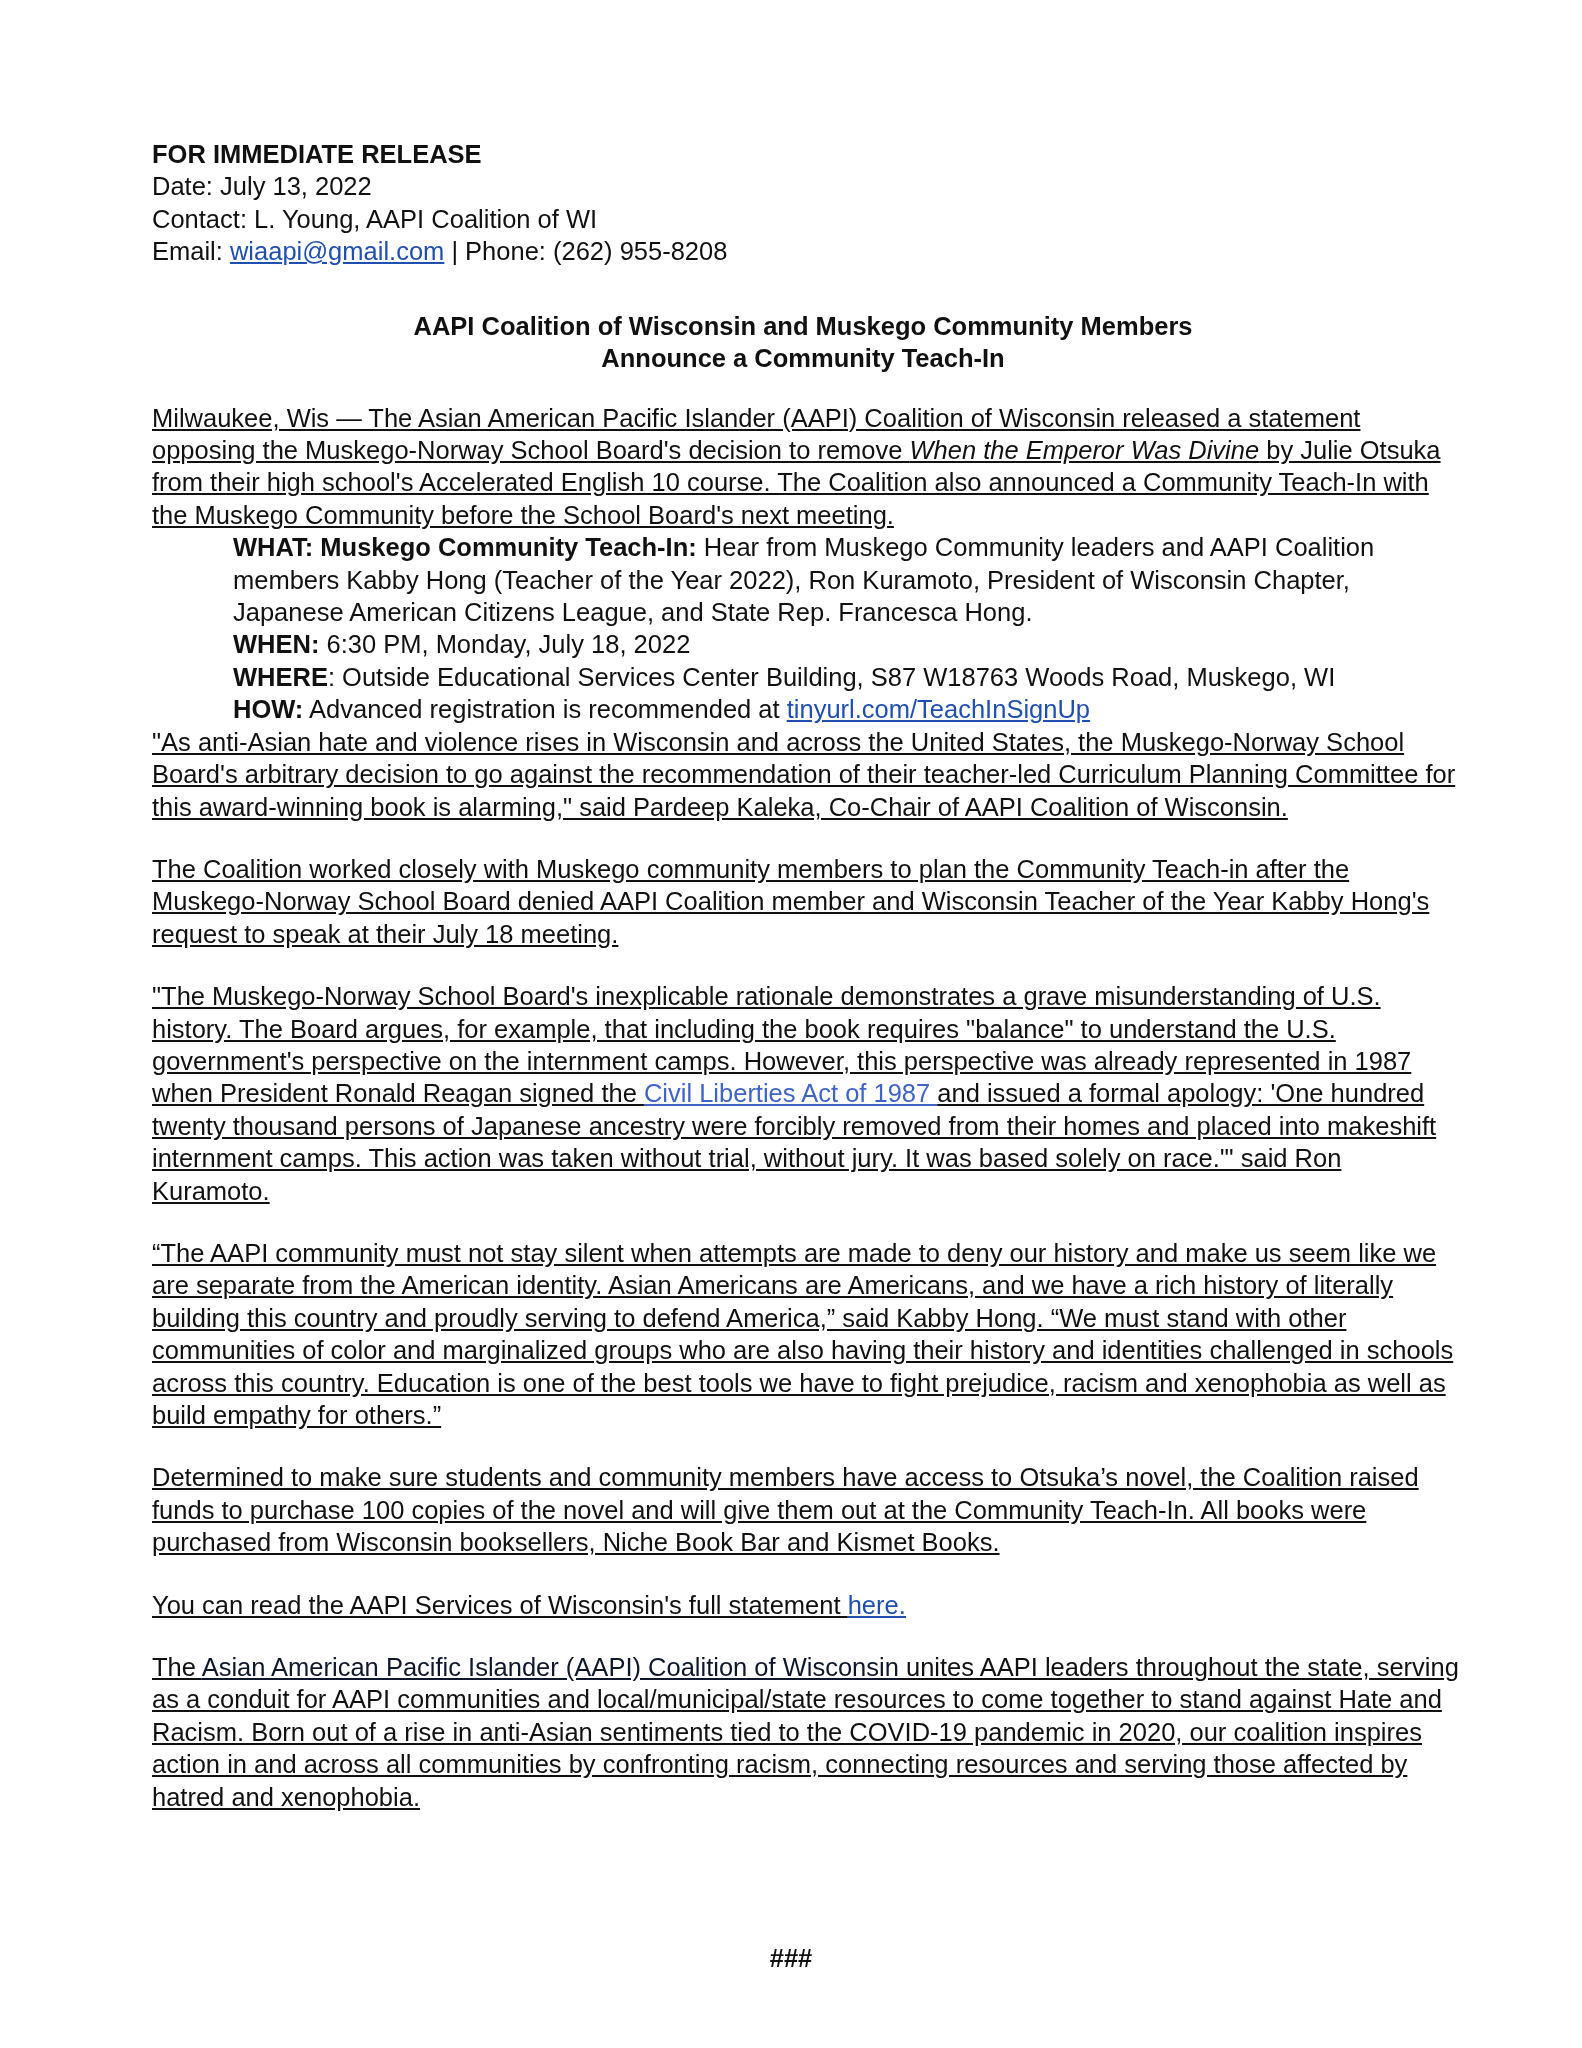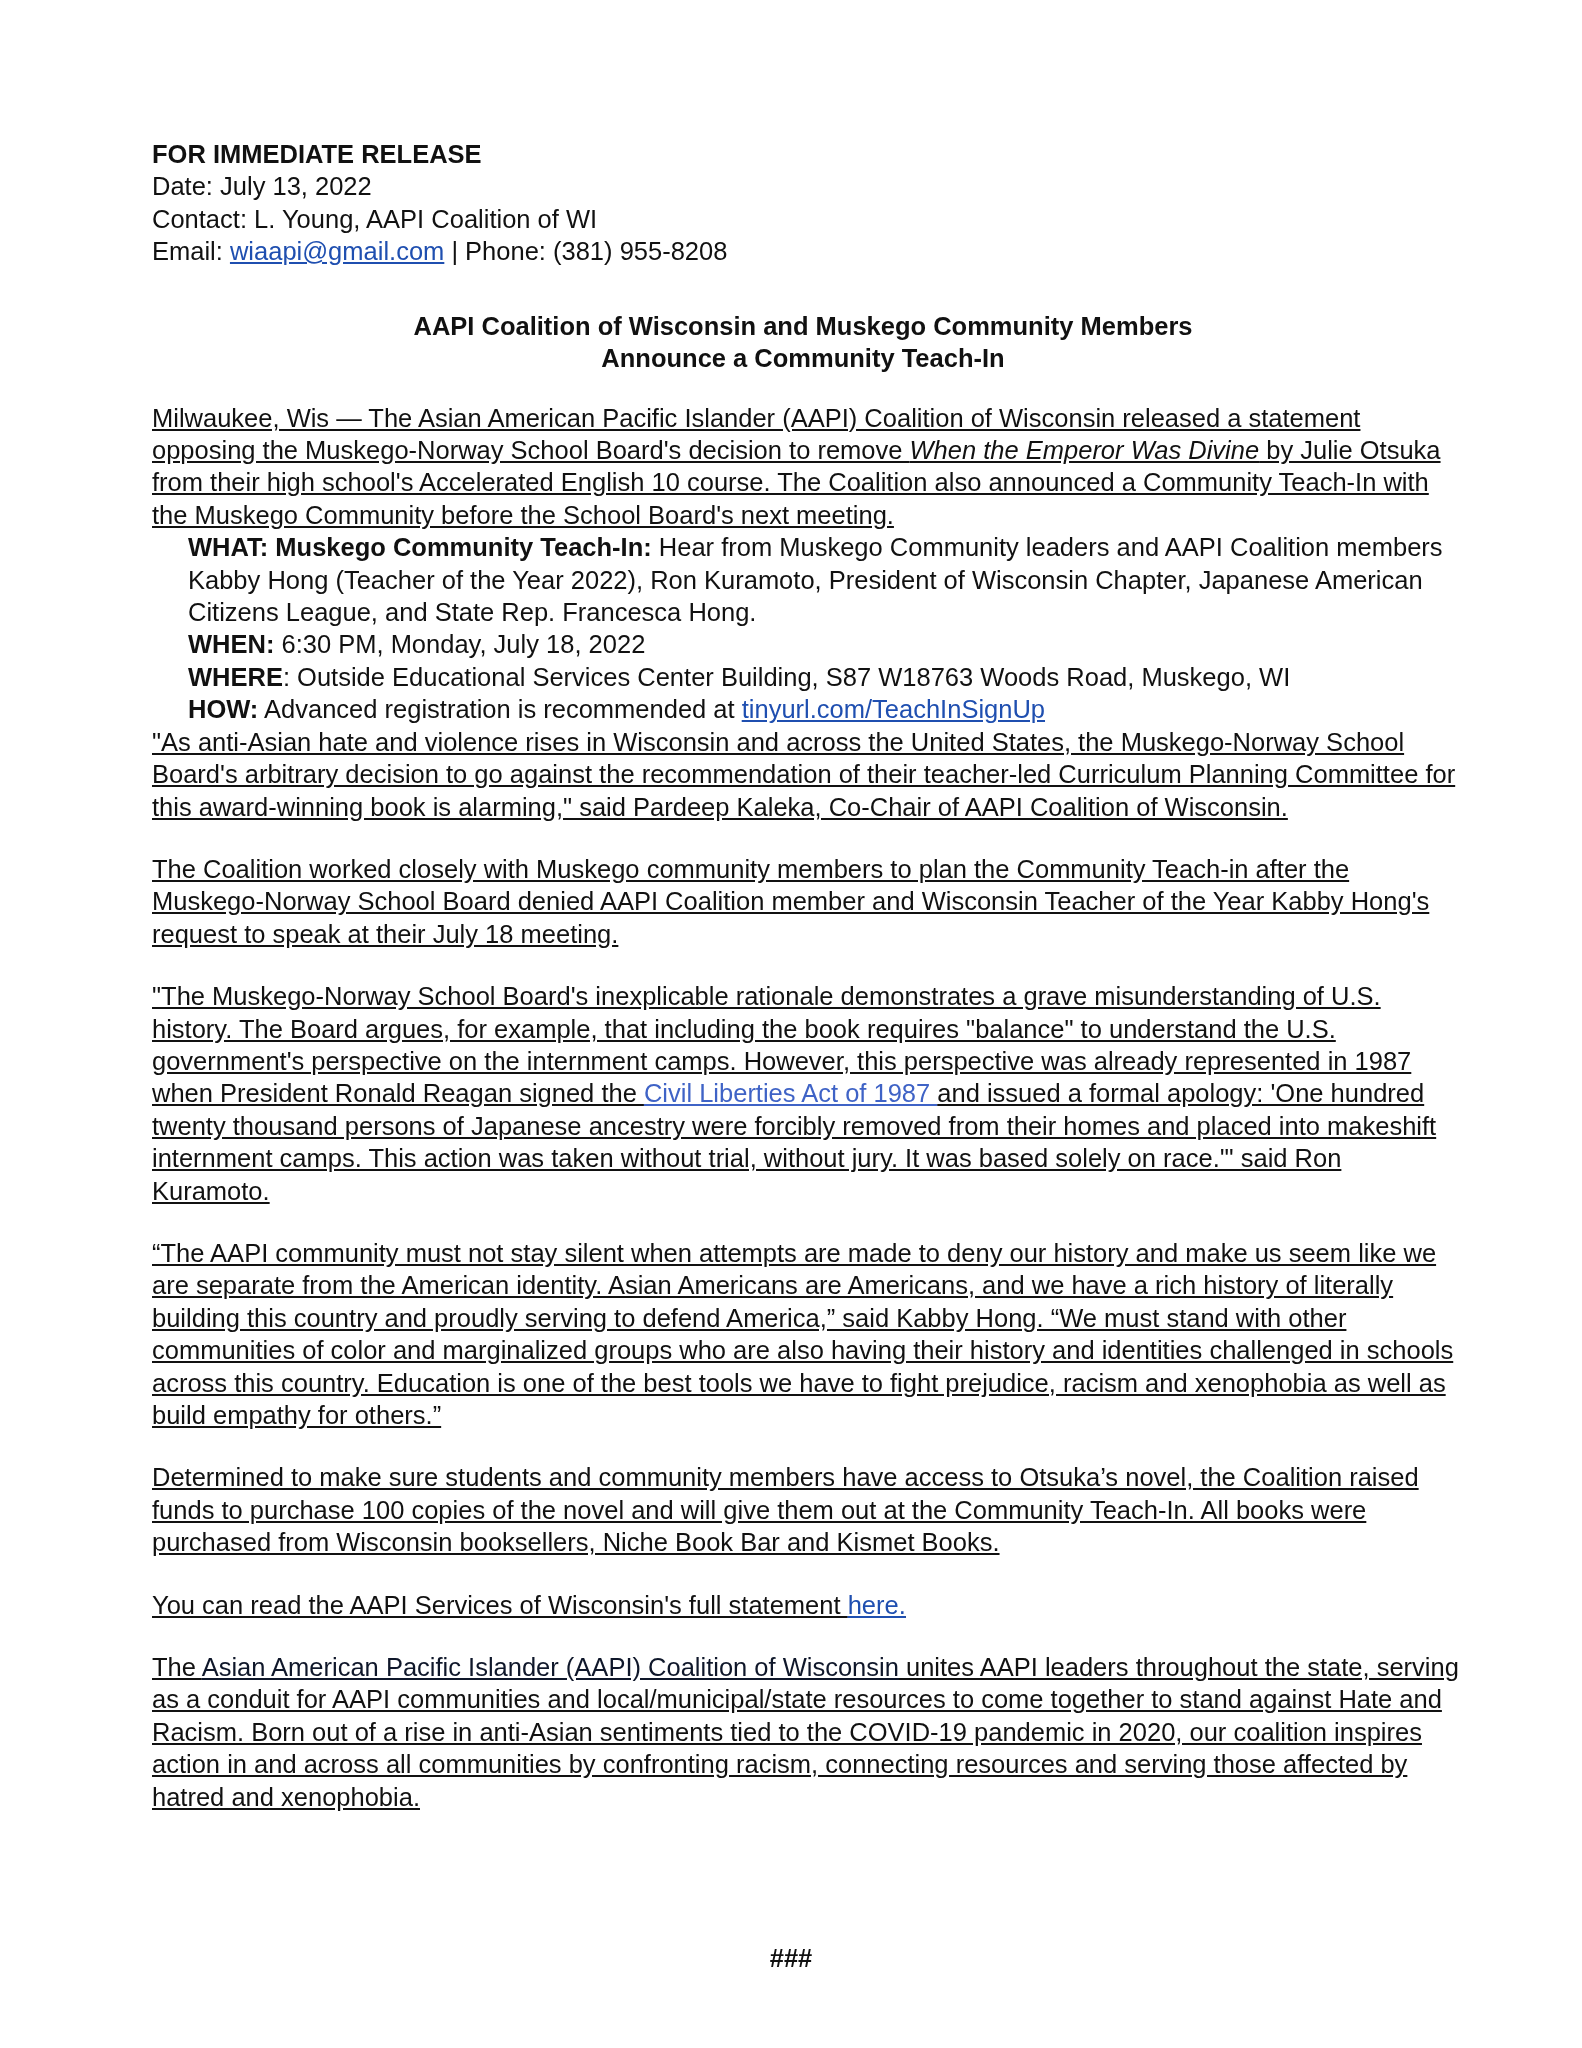--- a/index.html
+++ b/index.html
@@ -31,21 +31,21 @@
       text-align: center;
       font-weight: bold;
       margin-top: 42px;
       margin-left: -140px;
       width: 1582px;
       line-height: 32px;
     }
     .para { margin: 0; text-decoration: underline; }
     .p-intro { margin-top: 28px; }
     .event {
-      margin-left: 36px;
+      margin-left: 81px;
     }
     .event-line { margin: 0; }
     .gap { margin-top: 30px; }
     i { font-style: italic; }
     .endmark {
       position: absolute;
       left: 0;
       width: 1582px;
       top: 1944px;
       text-align: center;
@@ -55,21 +55,21 @@
   </style>
 </head>
 <body>
 
 <div class="page">
 
   <div>
     <p class="hdr bold">FOR IMMEDIATE RELEASE</p>
     <p class="hdr">Date: July 13, 2022</p>
     <p class="hdr">Contact: L. Young, AAPI Coalition of WI</p>
-    <p class="hdr"><span>Email: </span><a class="link link-email">wiaapi@gmail.com</a><span> | Phone: (381) 955-8208</span></p>
+    <p class="hdr"><span>Email: </span><a class="link link-email">wiaapi@gmail.com</a><span> | Phone: (262) 955-8208</span></p>
   </div>
 
   <div class="title">
     <div>AAPI Coalition of Wisconsin and Muskego Community Members</div>
     <div>Announce a Community Teach-In</div>
   </div>
 
   <p class="para p-intro"><span>Milwaukee, Wis — The Asian American Pacific Islander (AAPI) Coalition of Wisconsin released a statement opposing the Muskego-Norway School Board's decision to remove </span><i>When the Emperor Was Divine</i><span> by Julie Otsuka from their high school's Accelerated English 10 course. The Coalition also announced a Community Teach-In with the Muskego Community before the School Board's next meeting.</span></p>
 
   <div class="event">

